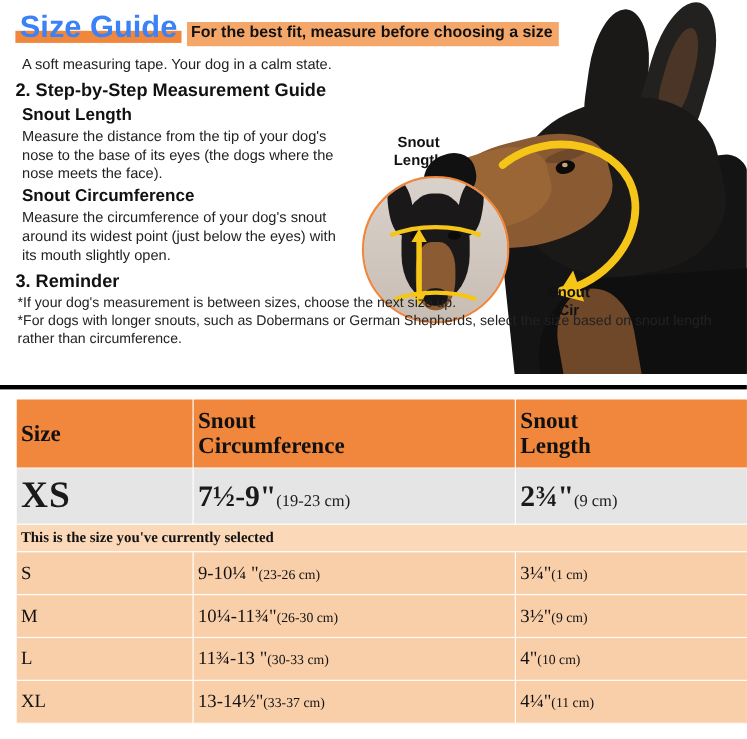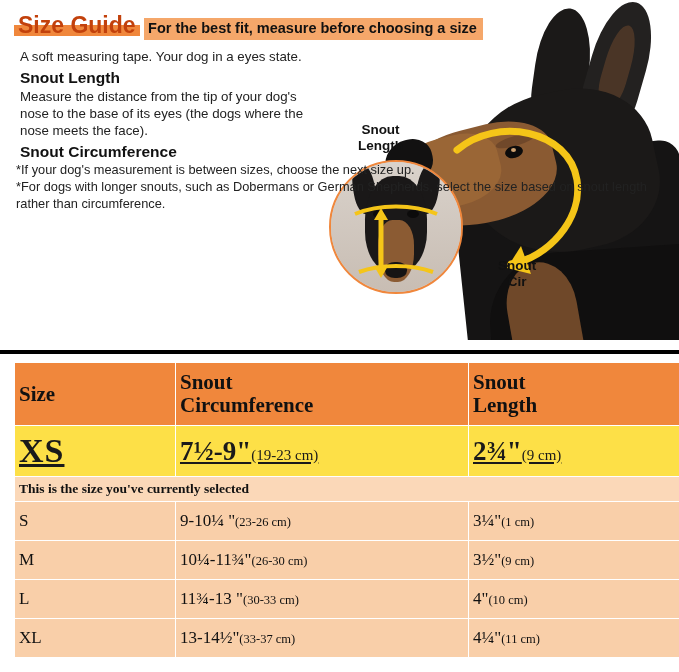--- a/index.html
+++ b/index.html
@@ -16,23 +16,23 @@
     position: relative;
   }
 
   
   .header-wrap {
     padding: 10px 14px 0 14px;
     position: relative;
     z-index: 5;
   }
   .title {
-    font-size: 23px;
-    font-weight: bold;
-    color: #c2410c;
+    font-size: 28px;
+    font-weight: bold;
+    color: #3b82f6;
     display: inline-block;
     position: relative;
     line-height: 1.1;
     padding: 0 4px;
   }
   .title-hl {
     position: absolute;
     left: 0;
     right: 0;
     bottom: 2px;
@@ -392,23 +392,22 @@
 
   thead th {
     background: #f0873c;
     color: #111;
     font-size: 21px;
     font-weight: bold;
     padding: 8px 4px;
     line-height: 1.1;
   }
   .row-current td {
-    background: #fde047;
+    background: #e5e5e5;
     padding: 6px 4px;
-    text-decoration: underline;
   }
   .cur-size {
     font-size: 34px;
     font-weight: bold;
     letter-spacing: 1px;
   }
   .cur-val {
     font-size: 27px;
     font-weight: bold;
   }
@@ -494,26 +493,29 @@
 
 <div class="header-wrap">
   <div class="title">
     <span class="title-hl"></span>
     <span>Size Guide</span>
   </div>
   <div class="subtitle">For the best fit, measure before choosing a size</div>
 </div>
 
 <div class="content">
-  <div class="body-txt">A soft measuring tape. Your dog in a eyes state.</div>
-
+  <div class="body-txt">A soft measuring tape. Your dog in a calm state.</div>
+
+  <div class="sec-head">2. Step-by-Step Measurement Guide</div>
   <div class="sub-head">Snout Length</div>
   <div class="body-txt">Measure the distance from the tip of your dog's nose to the base of its eyes (the dogs where the nose meets the face).</div>
   <div class="sub-head">Snout Circumference</div>
-
+  <div class="body-txt">Measure the circumference of your dog's snout around its widest point (just below the eyes) with its mouth slightly open.</div>
+
+  <div class="sec-head">3. Reminder</div>
   <div class="note-txt">*If your dog's measurement is between sizes, choose the next size up.</div>
   <div class="note-txt">*For dogs with longer snouts, such as Dobermans or German Shepherds, select the size based on snout length rather than circumference.</div>
 </div>
 
 <div class="divider"></div>
 
 <div class="table-wrap">
   <table class="size-table">
     <thead>
       <tr>

